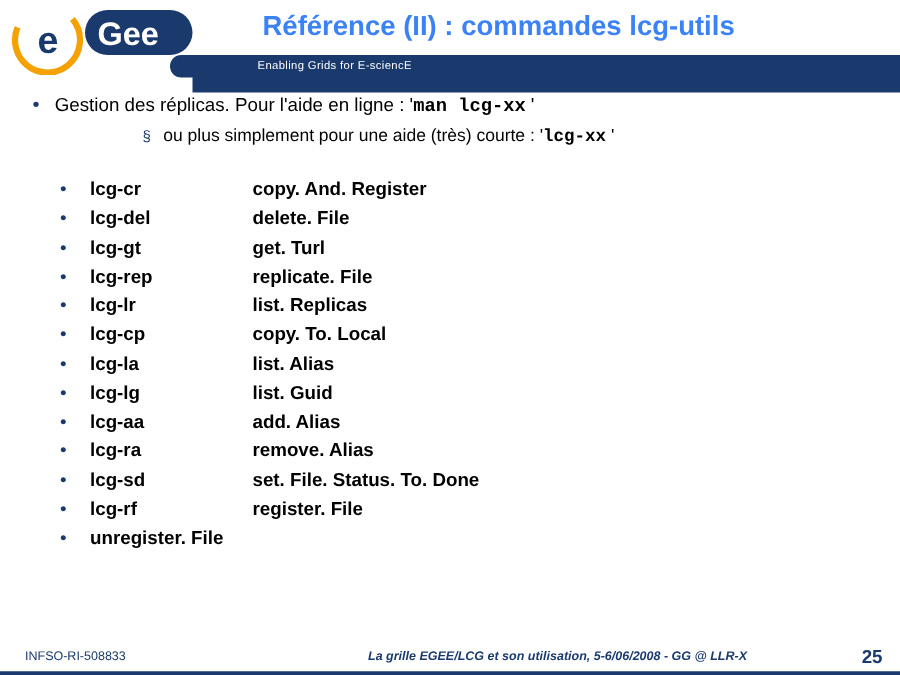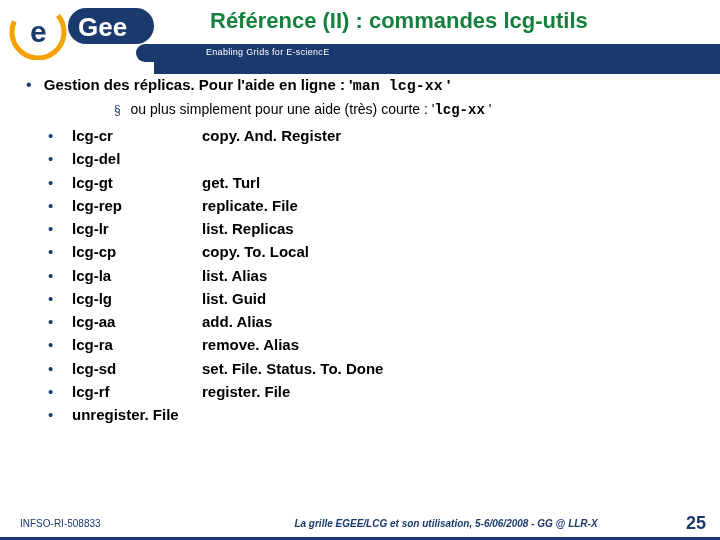--- a/index.html
+++ b/index.html
@@ -21,21 +21,21 @@
   }
   .title-wrap {
     position: absolute;
     left: 170px; right: 0; top: 0;
     height: 44px;
     background: #fff;
   }
   .title {
     font-size: 22px;
     font-weight: bold;
-    color: #15803d;
+    color: #3b82f6;
     padding: 8px 10px 4px 40px;
   }
   .bluebar {
     position: absolute;
     left: 154px; right: 0; top: 44px;
     height: 30px;
     background: #1a3a6e;
     color: #fff;
     font-size: 9px;
     padding: 3px 0 0 52px;
@@ -52,27 +52,27 @@
   .content {
     padding: 14px 20px 0 26px;
     color: #000;
   }
   .line1 {
     font-size: 15px;
     color: #000;
     margin-bottom: 6px;
   }
   .line1 .bullet { color: #1a3a6e; font-size: 16px; margin-right: 8px; }
-  .line1 b { font-weight: bold; }
+  .line1 b { font-weight: normal; }
   .code { font-family: "Courier New", monospace; font-weight: bold; }
   .line2 {
     font-size: 14px;
     color: #000;
     padding-left: 88px;
-    margin-bottom: 6px;
+    margin-bottom: 22px;
   }
   .line2 .sq { color: #1a3a6e; font-size: 12px; margin-right: 6px; }
   .cmdlist {
     padding-left: 22px;
   }
   .cmdrow {
     display: flex;
     align-items: baseline;
     font-size: 15px;
     line-height: 1.55;
@@ -105,21 +105,21 @@
   .footrow .fc {
     flex: 1;
     text-align: center;
     font-weight: bold;
     font-style: italic;
   }
   .footrow .fr {
     width: 48px;
     text-align: right;
     padding-right: 14px;
-    font-size: 18px;
+    font-size: 15px;
     font-weight: bold;
   }
 </style>
 </head>
 <body>
 
 <div class="header">
   <div class="logo">
     <svg viewBox="0 0 150 58" width="150" height="58">
       <circle cx="32" cy="30" r="26" fill="none" stroke="#f5a100" stroke-width="5" stroke-dasharray="110 60" transform="rotate(-40 32 30)"></circle>
@@ -148,20 +148,21 @@
 
   <div class="cmdlist" id="cmdlist">
       <div class="cmdrow">
         <span class="bullet">•</span>
         <span class="cmd">lcg-cr</span>
         <span class="desc">copy. And. Register</span>
       </div>
       <div class="cmdrow">
         <span class="bullet">•</span>
         <span class="cmd">lcg-del</span>
+        <span class="desc">delete. File</span>
       </div>
       <div class="cmdrow">
         <span class="bullet">•</span>
         <span class="cmd">lcg-gt</span>
         <span class="desc">get. Turl</span>
       </div>
       <div class="cmdrow">
         <span class="bullet">•</span>
         <span class="cmd">lcg-rep</span>
         <span class="desc">replicate. File</span>

